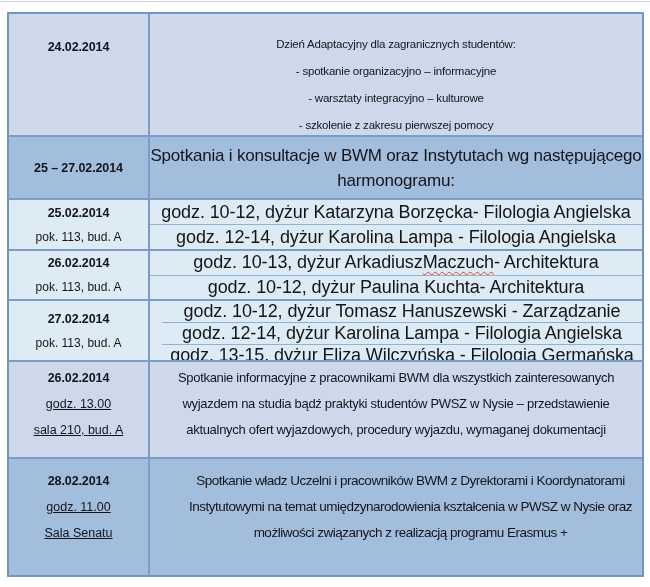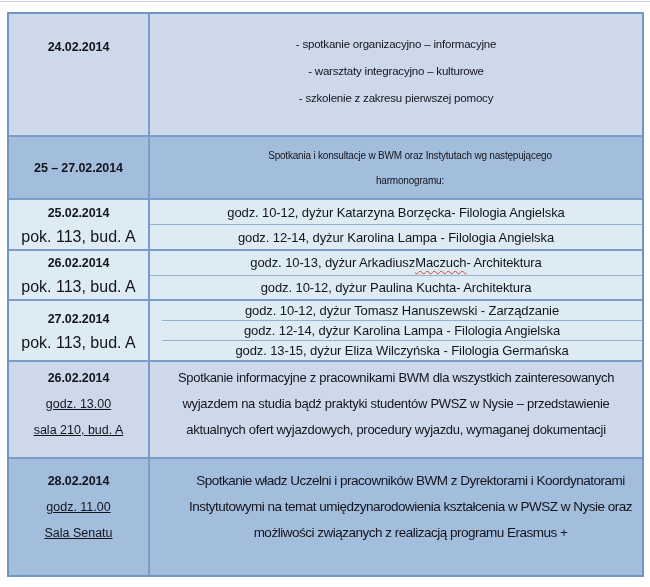--- a/index.html
+++ b/index.html
@@ -48,35 +48,35 @@
   }
   .content {
     flex: 1 1 auto;
     display: flex; flex-direction: column;
     align-items: center; justify-content: center;
     text-align: center;
   }
   .content div, .sub, .datecell div { white-space: nowrap; }
 
   .date { font-weight: bold; font-size: 12.5px; letter-spacing: -0.1px; }
-  .loc  { font-size: 16px; }
+  .loc  { font-size: 12px; }
 
   .subs { flex: 1 1 auto; display: flex; flex-direction: column; }
   .sub {
     flex: 1 1 0;
     display: flex; align-items: center; justify-content: center;
-    font-size: 13px; letter-spacing: -0.1px;
+    font-size: 18px; letter-spacing: -0.1px;
   }
   .sub + .sub { border-top: 1px solid #93b0d0; }
 
   
   .r1 .datecell { justify-content: flex-start; padding-top: 26px; }
   .r1 .content  { justify-content: flex-start; padding-top: 17px;
                   font-size: 11.5px; line-height: 27px; letter-spacing: -0.2px; }
-  .r2 .content  { font-size: 10px; line-height: 25px; letter-spacing: -0.2px; padding-left: 28px; }
+  .r2 .content  { font-size: 17px; line-height: 25px; letter-spacing: -0.2px; }
   .g1 .datecell, .g2 .datecell, .g3 .datecell { line-height: 24px; }
 
   .r6 .datecell, .r7 .datecell,
   .r6 .content,  .r7 .content { justify-content: flex-start; line-height: 26px; }
   .r6 .datecell { padding-top: 3px; }
   .r6 .content  { padding-top: 3px; font-size: 13px; letter-spacing: -0.3px; }
   .r7 .datecell { padding-top: 9px; }
   .r7 .content  { padding-top: 9px; font-size: 13.5px; letter-spacing: -0.5px; padding-left: 29px; }
   .r6 .loc, .r7 .loc { font-size: 12.5px; text-decoration: underline; }
 
@@ -94,20 +94,21 @@
 <div class="page">
   <div class="top-line"></div>
 
   <div class="tbl">
 
     <div class="row r1 bg-light">
       <div class="datecell">
         <div class="date">24.02.2014</div>
       </div>
       <div class="content">
+        <div>Dzień Adaptacyjny dla zagranicznych studentów:</div>
         <div>- spotkanie organizacyjno – informacyjne</div>
         <div>- warsztaty integracyjno – kulturowe</div>
         <div>- szkolenie z zakresu pierwszej pomocy</div>
       </div>
     </div>
 
     <div class="row r2 bg-med">
       <div class="datecell">
         <div class="date">25 – 27.02.2014</div>
       </div>

